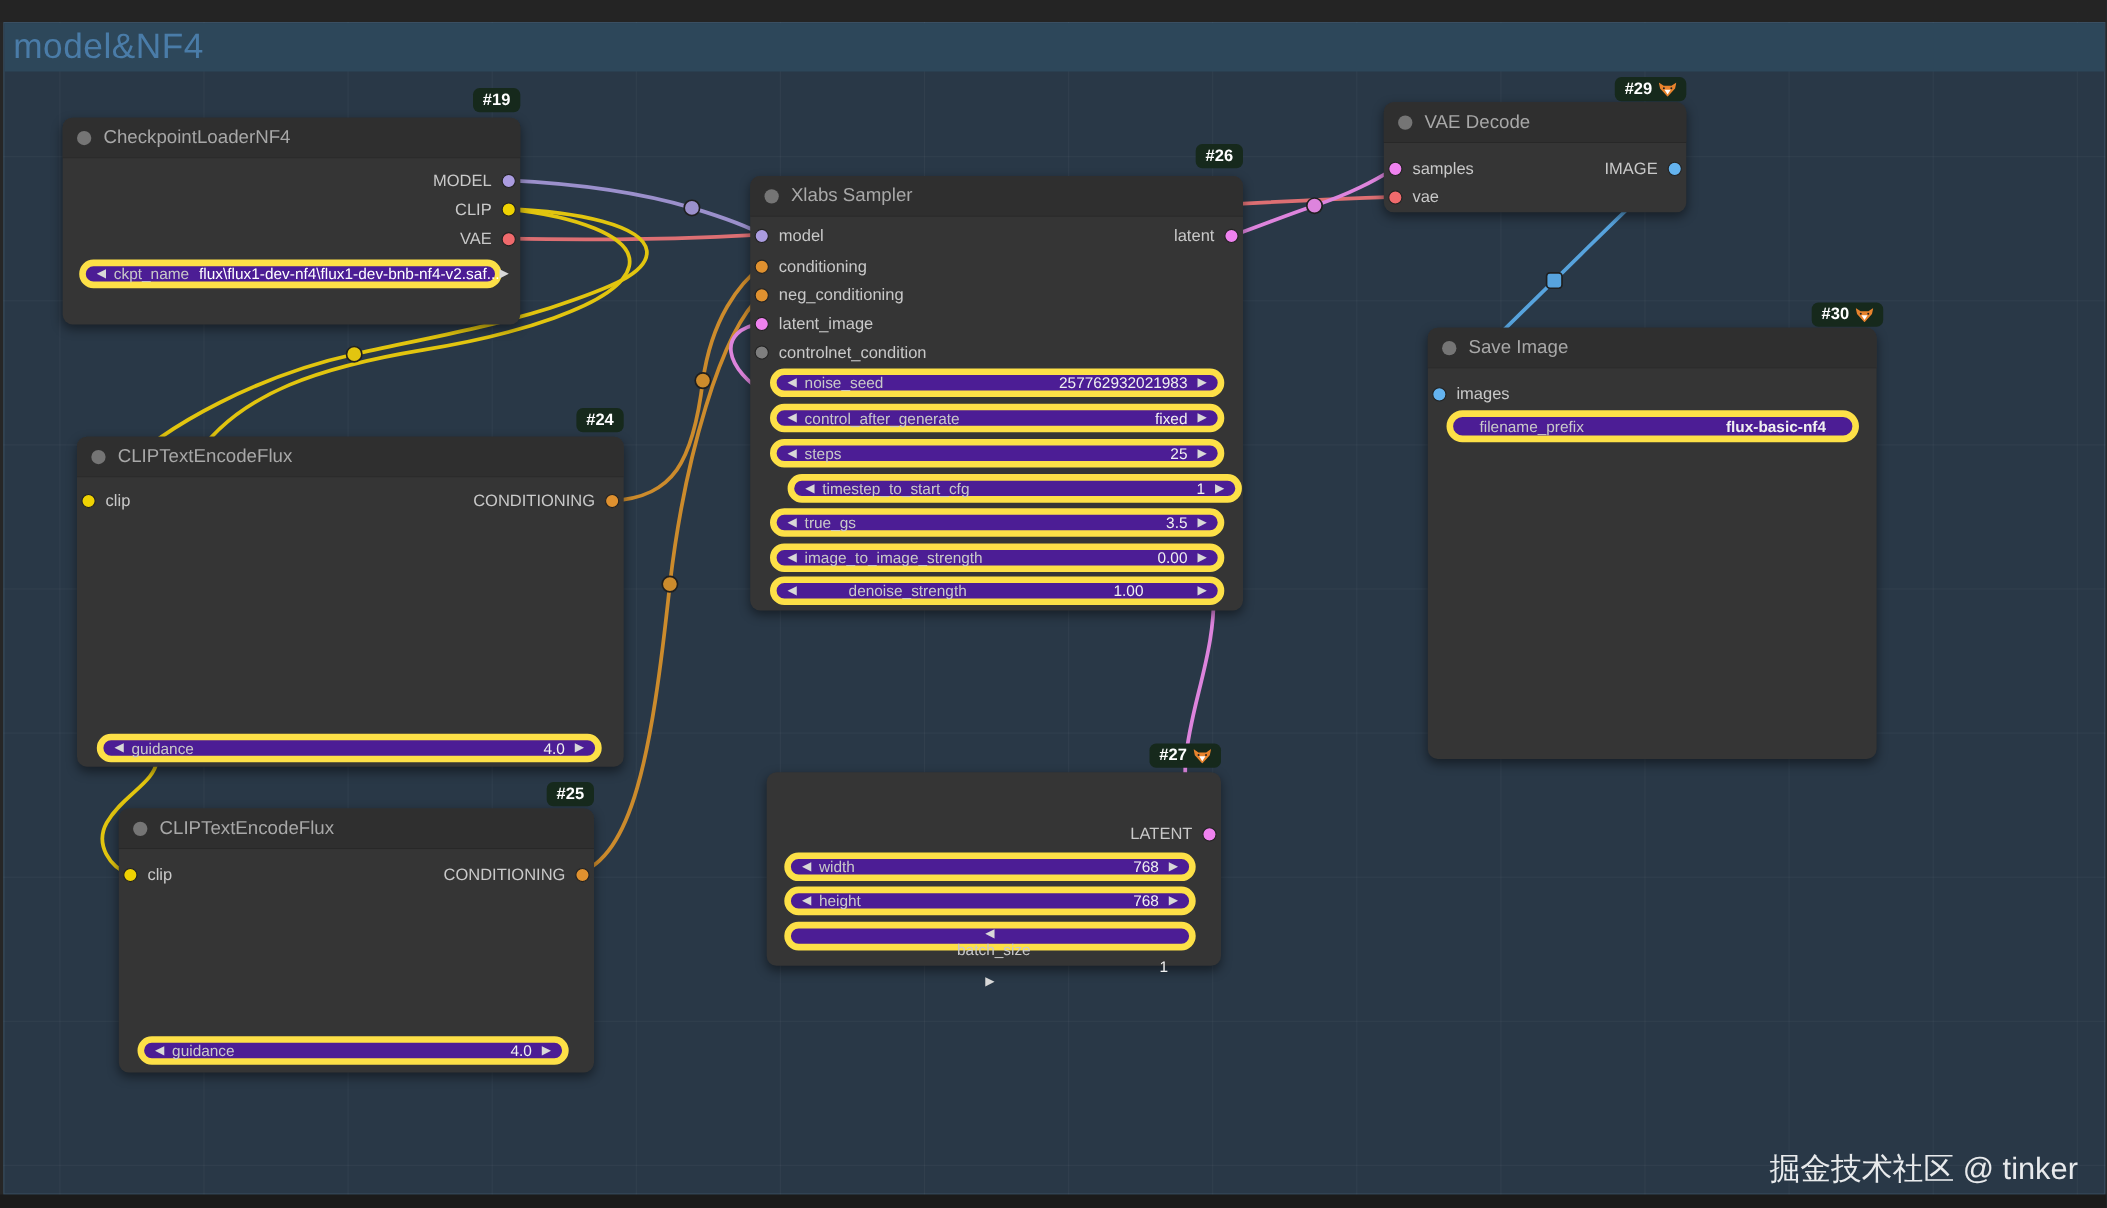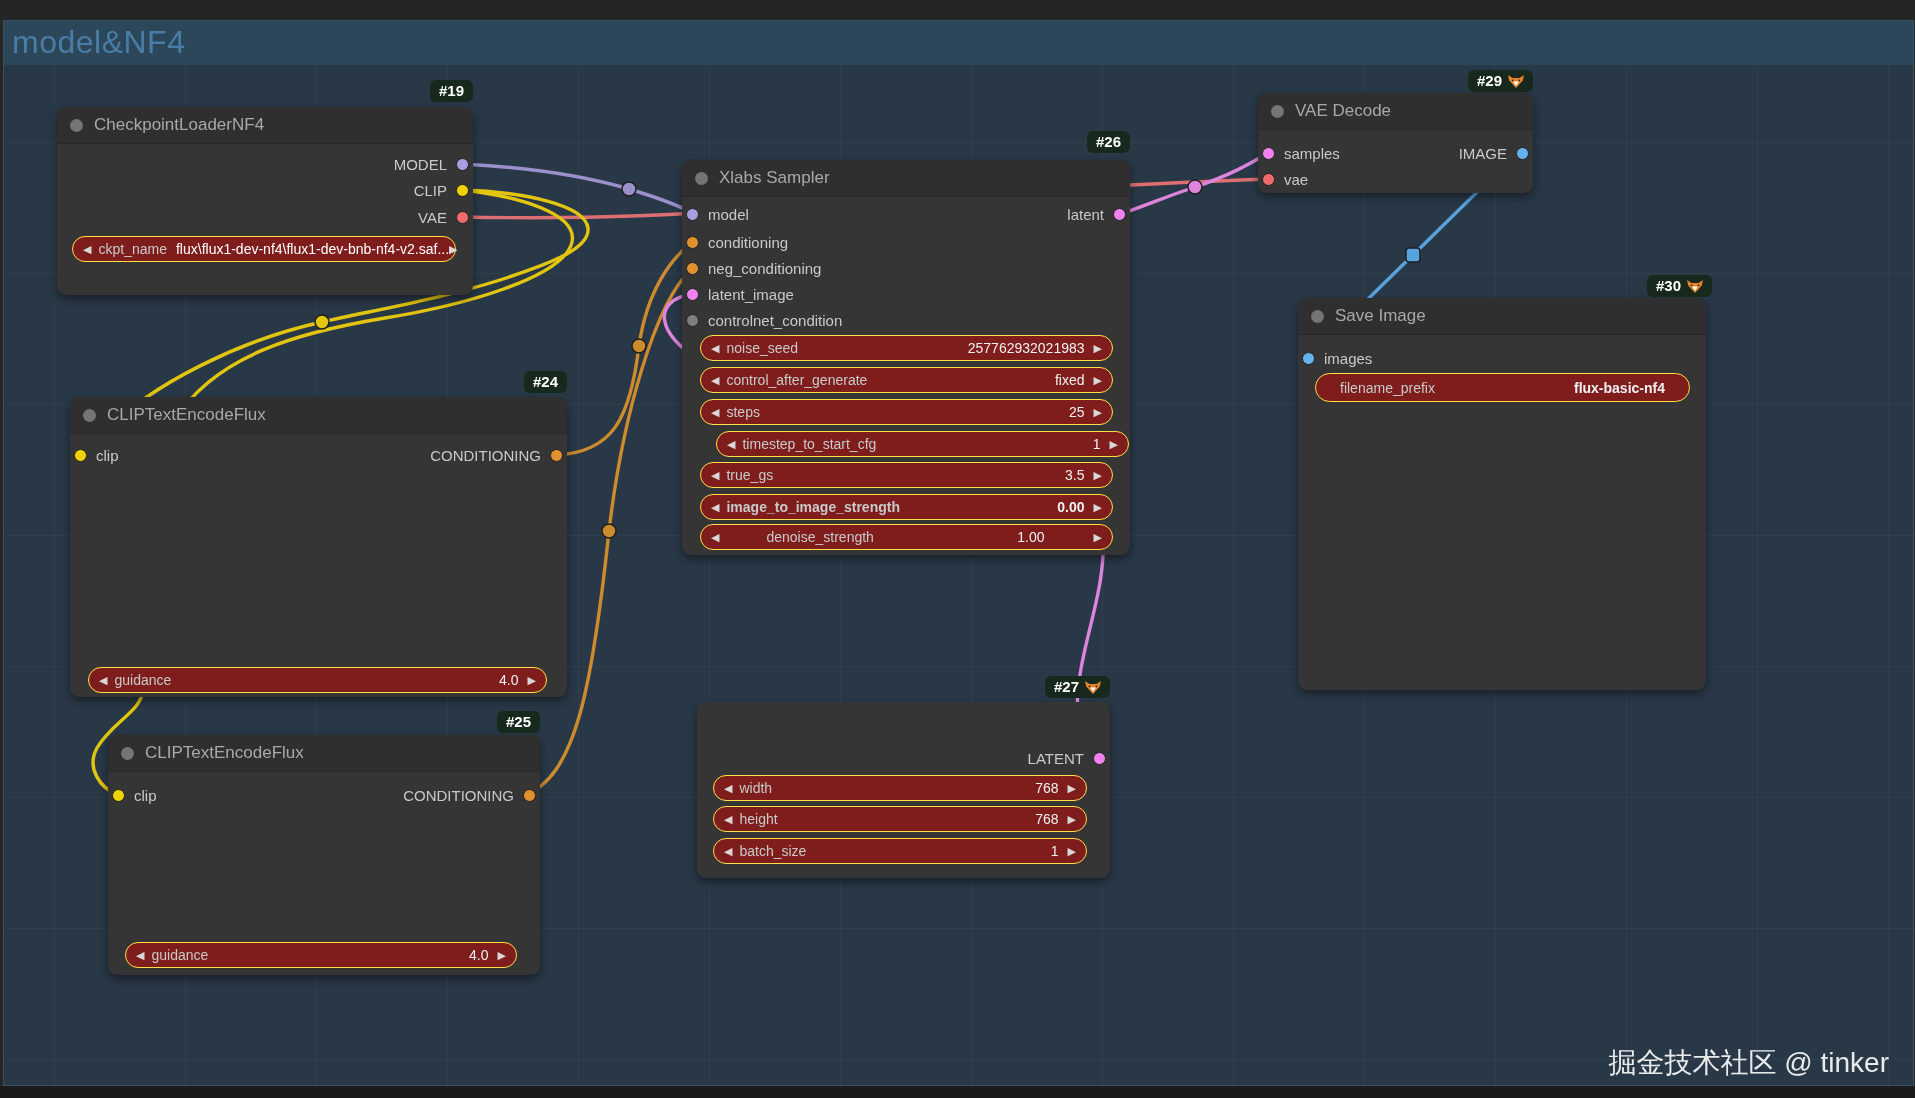--- a/index.html
+++ b/index.html
@@ -20,21 +20,21 @@
   .ntitle{height:37px;background:#2f2f2f;border-radius:9px 9px 0 0;display:flex;align-items:center;
           padding:0 13px;gap:11px;color:#a8a8a8;font-size:17px;border-bottom:1px solid #282828;box-sizing:border-box;}
   .tdot{width:13px;height:13px;border-radius:50%;background:#757575;flex:none;}
   .slot{position:absolute;display:flex;align-items:center;gap:9px;font-size:15px;color:#c9c9c9;height:20px;}
   .slot.in{left:4px;}
   .slot.out{right:4px;flex-direction:row-reverse;}
   .sdot{width:13px;height:13px;border-radius:50%;border:1.5px solid #222;box-sizing:border-box;flex:none;}
   .c-purple{background:#ab9ce0;} .c-yellow{background:#efd202;} .c-red{background:#f06a6c;}
   .c-orange{background:#e0912f;} .c-pink{background:#ef82ef;} .c-gray{background:#7e7e7e;}
   .c-blue{background:#64b3ef;}
-  .widget{position:absolute;height:26px;background:#7f1d1d;border:1px solid #fde047;border-radius:13px;
+  .widget{position:absolute;height:26px;background:#4c1d95;border:6px solid #fde047;border-radius:13px;
           display:flex;align-items:center;padding:0 10px;font-size:14px;color:#c9c9c9;box-sizing:border-box;}
   .warr{color:#d8d8d8;font-size:11px;flex:none;line-height:1;}
   .warr-l::before{content:"◀";} .warr-r::before{content:"▶";}
   .wlabel{margin-left:7px;white-space:nowrap;}
   .wvalue{margin-left:auto;margin-right:9px;color:#f0f0f0;white-space:nowrap;}
   .wvalue.vleft{margin-left:9px;margin-right:auto;color:#fff;}
   .badge{position:absolute;z-index:4;background:#16291c;color:#fff;font-weight:bold;font-size:15px;
          padding:2px 9px;border-radius:6px;display:flex;align-items:center;gap:6px;line-height:18px;}
   .fox{width:16px;height:14px;flex:none;}
   .watermark{position:absolute;right:26px;top:1044px;z-index:6;color:#e8eaec;font-size:28px;}
@@ -192,21 +192,21 @@
     <span class="wlabel">timestep_to_start_cfg</span>
     <span class="wvalue">1</span>
     <span class="warr warr-r"></span>
   </div>
   <div class="widget" style="top:302px;left:18px;width:413px;">
     <span class="warr warr-l"></span>
     <span class="wlabel">true_gs</span>
     <span class="wvalue">3.5</span>
     <span class="warr warr-r"></span>
   </div>
-  <div class="widget" style="top:334px;left:18px;width:413px;font-weight:bold;">
+  <div class="widget" style="top:334px;left:18px;width:413px;">
     <span class="warr warr-l"></span>
     <span class="wlabel">image_to_image_strength</span>
     <span class="wvalue">0.00</span>
     <span class="warr warr-r"></span>
   </div>
   <div class="widget" style="top:364px;left:18px;width:413px;gap:40px;">
     <span class="warr warr-l"></span>
     <span class="wlabel">denoise_strength</span>
     <span class="wvalue">1.00</span>
     <span class="warr warr-r"></span>
@@ -223,21 +223,21 @@
     <span class="wlabel">width</span>
     <span class="wvalue">768</span>
     <span class="warr warr-r"></span>
   </div>
   <div class="widget" style="top:104px;left:16px;width:374px;">
     <span class="warr warr-l"></span>
     <span class="wlabel">height</span>
     <span class="wvalue">768</span>
     <span class="warr warr-r"></span>
   </div>
-  <div class="widget" style="top:136px;left:16px;width:374px;">
+  <div class="widget" style="top:136px;left:16px;width:374px;flex-direction:column;">
     <span class="warr warr-l"></span>
     <span class="wlabel">batch_size</span>
     <span class="wvalue">1</span>
     <span class="warr warr-r"></span>
   </div>
 </div>
 
 <div class="node" style="left:1258px;top:93px;width:275px;height:100px;">
   <div class="ntitle">
     <span class="tdot"></span>

